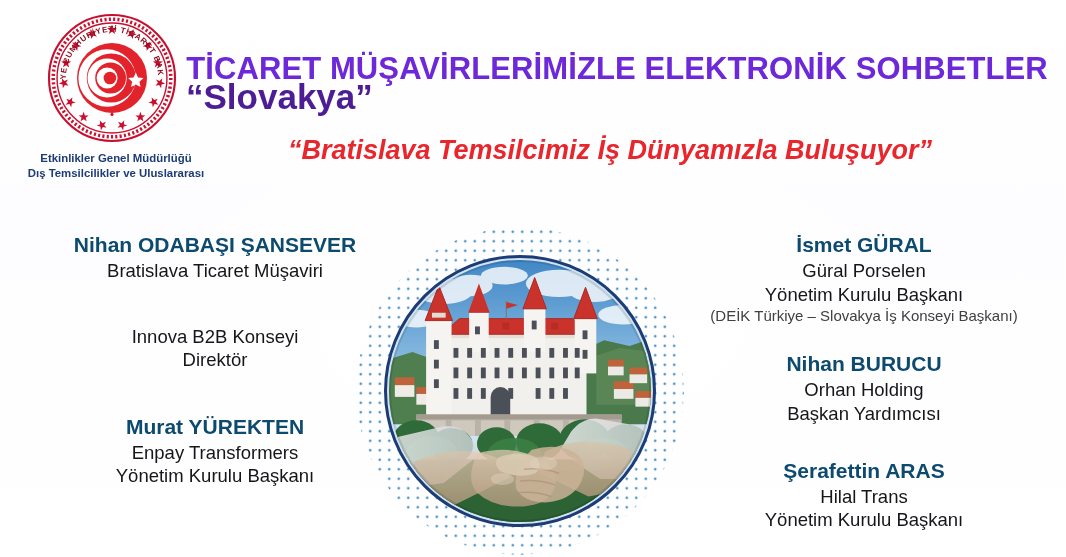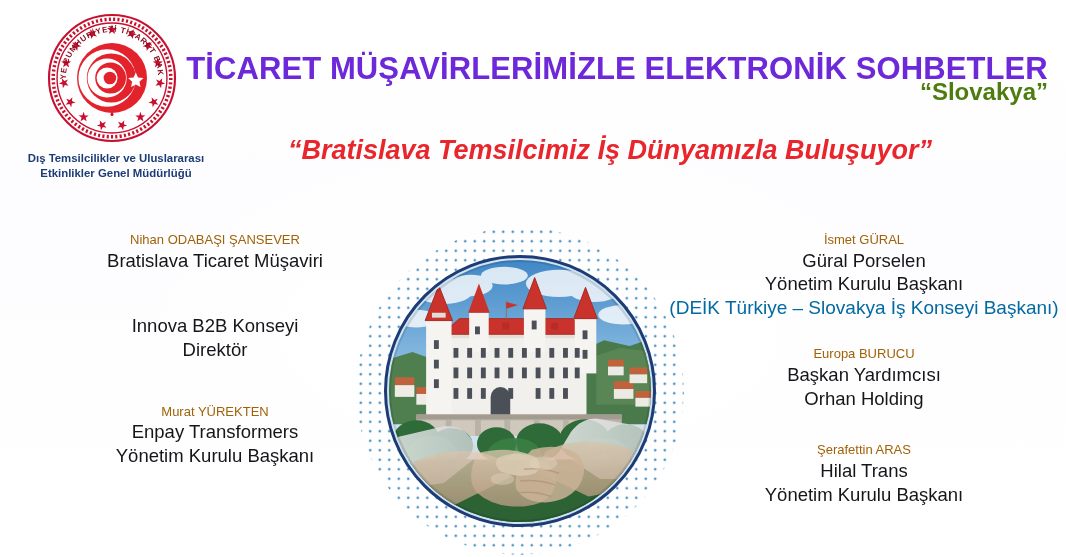--- a/index.html
+++ b/index.html
@@ -52,23 +52,23 @@
     font-weight: bold;
     letter-spacing: 0.1px;
     line-height: 1.05;
     white-space: nowrap;
     margin-top: 32px;
   }
   .header-country {
     position: absolute;
     left: 186px; top: 79px;
     width: 862px;
-    text-align: right;
-    color: #4d7c0f;
-    font-size: 24px;
+    text-align: left;
+    color: #4c1d95;
+    font-size: 35px;
     font-weight: bold;
     line-height: 1.05;
   }
   .header-sub {
     position: absolute;
     left: 160px; top: 136px;
     width: 900px;
     text-align: center;
     color: #e8262b;
     font-size: 27px;
@@ -136,35 +136,35 @@
   .speakers-left, .speakers-right {
     position: absolute;
     z-index: 4;
     text-align: center;
   }
   .speakers-left { left: 34px; top: 232px; width: 362px; }
   .speakers-right { left: 664px; top: 232px; width: 400px; }
 
   .speaker { margin-bottom: 0; }
   .speaker-name {
-    color: #a16207;
-    font-size: 13px;
-    font-weight: normal;
+    color: #0c4a6e;
+    font-size: 21px;
+    font-weight: bold;
     line-height: 1.28;
     white-space: nowrap;
   }
   .speaker-line {
     color: #16161a;
     font-size: 18.5px;
     line-height: 1.28;
     white-space: nowrap;
   }
   .speaker-note {
-    color: #0369a1;
-    font-size: 19px;
+    color: #404040;
+    font-size: 15px;
     line-height: 1.28;
     white-space: nowrap;
   }
   .sp-gap-a { height: 42px; }
   .sp-gap-b { height: 42px; }
   .sp-gap-r1 { height: 26px; }
   .sp-gap-r2 { height: 32px; }
 </style>
 </head>
 <body>
@@ -293,22 +293,22 @@
         <circle cx="93" cy="100" r="41" fill="#ffffff"></circle>
         <circle cx="99" cy="100" r="35" fill="#e3232c"></circle>
         <circle cx="93" cy="100" r="28" fill="#ffffff"></circle>
         <circle cx="98" cy="100" r="22" fill="#e3232c"></circle>
         <circle cx="93" cy="100" r="15" fill="#ffffff"></circle>
         <circle cx="97" cy="100" r="9" fill="#e3232c"></circle>
         <polygon fill="#ffffff" points="134,92 137.2,99.2 145,100 139.2,105.4 140.8,113 134,109.2 127.2,113 128.8,105.4 123,100 130.8,99.2"></polygon>
       </g>
     </svg>
     <div class="logo-caption">
+      <div>Etkinlikler Genel Müdürlüğü</div>
       <div>Dış Temsilcilikler ve Uluslararası</div>
-      <div>Etkinlikler Genel Müdürlüğü</div>
     </div>
   </div>
 
   <div class="header">
     <div class="header-title">TİCARET MÜŞAVİRLERİMİZLE ELEKTRONİK SOHBETLER</div>
     <div class="header-country">“Slovakya”</div>
     <div class="header-sub">“Bratislava Temsilcimiz İş Dünyamızla Buluşuyor”</div>
   </div>
 
   <div class="center-media">
@@ -545,23 +545,23 @@
     <div class="speaker">
       <div class="speaker-name">İsmet GÜRAL</div>
       <div class="speaker-line">Güral Porselen</div>
       <div class="speaker-line">Yönetim Kurulu Başkanı</div>
       <div class="speaker-note">(DEİK Türkiye – Slovakya İş Konseyi Başkanı)</div>
     </div>
 
     <div class="sp-gap-r1"></div>
 
     <div class="speaker">
-      <div class="speaker-name">Europa BURUCU</div>
+      <div class="speaker-name">Nihan BURUCU</div>
+      <div class="speaker-line">Orhan Holding</div>
       <div class="speaker-line">Başkan Yardımcısı</div>
-      <div class="speaker-line">Orhan Holding</div>
     </div>
 
     <div class="sp-gap-r2"></div>
 
     <div class="speaker">
       <div class="speaker-name">Şerafettin ARAS</div>
       <div class="speaker-line">Hilal Trans</div>
       <div class="speaker-line">Yönetim Kurulu Başkanı</div>
     </div>
   </div>

